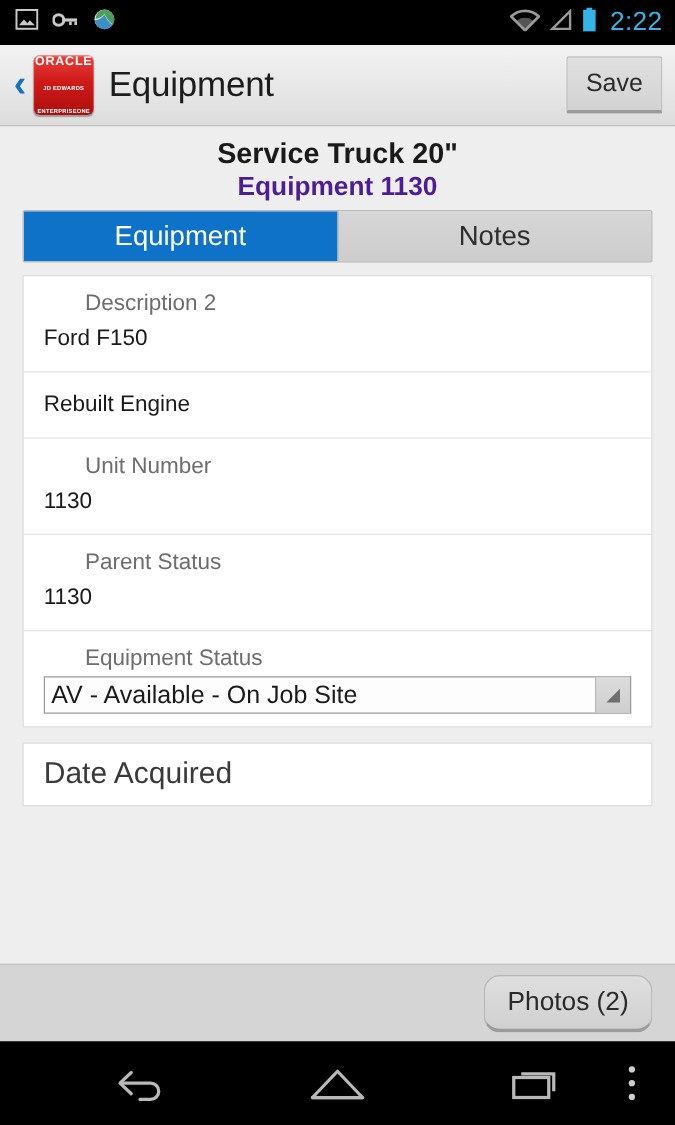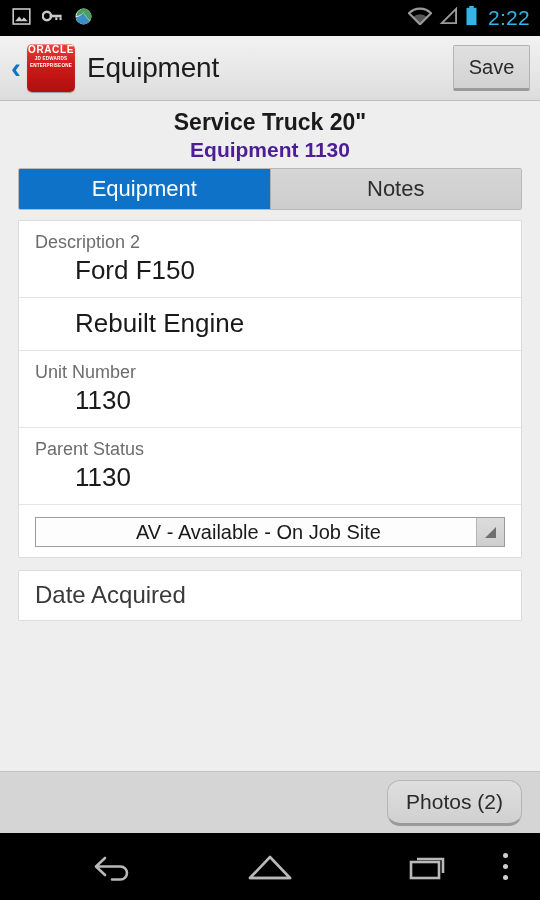--- a/index.html
+++ b/index.html
@@ -41,21 +41,21 @@
   .back-chevron {
     color: #1273c4; font-size: 30px; line-height: 1;
     width: 20px; text-align: center; cursor: pointer;
     font-weight: bold; margin-right: 1px;
   }
   .logo {
     width: 48px; height: 48px; border-radius: 5px;
     background: linear-gradient(to bottom, #e8403c 0%, #cf1a18 45%, #ad0f0d 100%);
     box-shadow: inset 0 1px 1px rgba(255,255,255,.45), 0 1px 1px rgba(0,0,0,.3);
     display: flex; flex-direction: column; align-items: center;
-    justify-content: flex-start; flex: 0 0 48px;
+    justify-content: space-between; flex: 0 0 48px;
   }
   .logo-oracle {
     color: #fff; font-size: 10px; font-weight: bold;
     letter-spacing: 0.6px; line-height: 11px;
   }
   .logo-sub {
     color: #fff; font-size: 4.6px; font-weight: bold;
     letter-spacing: .2px; line-height: 5.6px; text-align: center;
     margin-top: 1px;
   }
@@ -103,32 +103,32 @@
   
   .content {
     flex: 1 1 auto; overflow: hidden; padding: 10px 18px 0 18px;
   }
   .card {
     background: #ffffff; border: 1px solid #dcdcdc;
     border-radius: 1px; margin-bottom: 12px;
   }
   .field { padding: 9px 16px 10px 16px; border-bottom: 1px solid #e4e4e4; }
   .field:last-child { border-bottom: none; }
-  .f-label { font-size: 18px; color: #6d6d6d; line-height: 24px; }
-  .f-value { font-size: 26px; color: #1a1a1a; line-height: 33px; margin-left: 40px; }
+  .f-label { font-size: 18px; color: #6d6d6d; line-height: 24px; margin-left: 33px; }
+  .f-value { font-size: 18px; color: #1a1a1a; line-height: 33px; }
   .f-label-dark { font-size: 24px; color: #3a3a3a; line-height: 30px; }
 
   .spinner {
     margin-top: 3px; height: 30px; border: 1px solid #9b9b9b;
     background: #fdfdfd; display: flex; align-items: center;
     cursor: pointer;
   }
   .spinner-text {
     flex: 1; font-size: 20px; color: #1a1a1a;
-    padding-left: 5px; white-space: nowrap; overflow: hidden; text-align: center;
+    padding-left: 5px; white-space: nowrap; overflow: hidden;
   }
   .spinner-arrow {
     width: 28px; height: 100%;
     background: linear-gradient(to bottom, #dcdcdc, #cfcfcf);
     border-left: 1px solid #b4b4b4;
     display: flex; align-items: center; justify-content: center;
   }
   .tri {
     width: 0; height: 0;
     border-left: 11px solid transparent;
@@ -259,20 +259,21 @@
         <div class="f-value">1130</div>
       </div>
 
 
       <div class="field">
         <div class="f-label">Parent Status</div>
         <div class="f-value">1130</div>
       </div>
 
       <div class="field">
+        <div class="f-label">Equipment Status</div>
         <div class="spinner">
           <div class="spinner-text">AV - Available - On Job Site</div>
           <div class="spinner-arrow">
             <span class="tri"></span>
           </div>
         </div>
       </div>
 
     </div>
 

